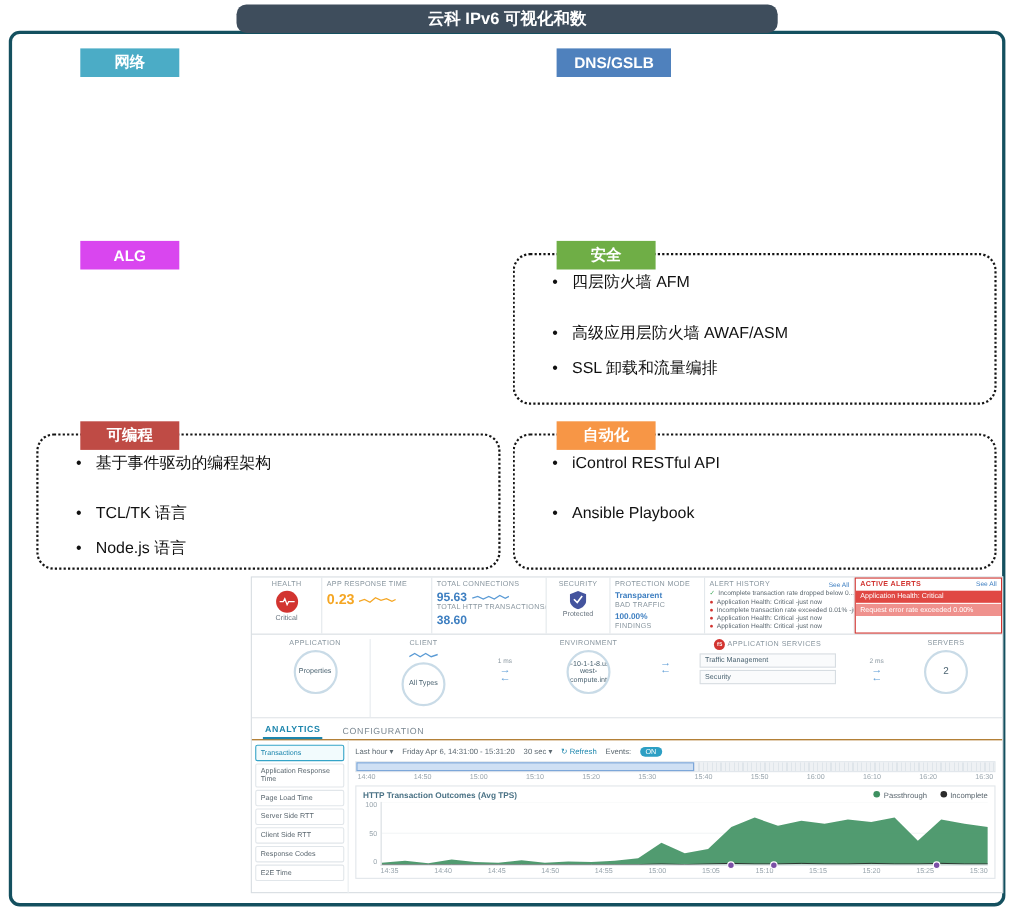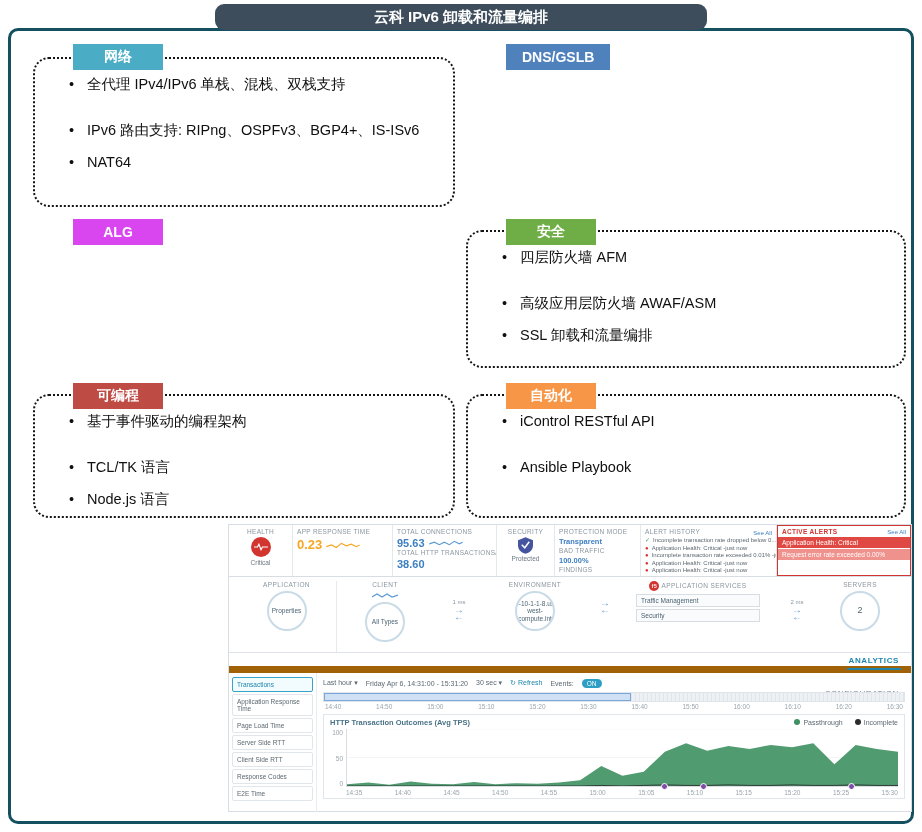--- a/index.html
+++ b/index.html
@@ -69,21 +69,21 @@
   .col-servers { width:74px; }
   .arrows { width:52px; padding-top:18px; text-align:center; }
   .arrows-sm { width:40px; padding-top:18px; text-align:center; }
   .lat { font-size:6px; color:#8a97a0; margin-bottom:1px; }
   .arr { color:#5b9bd5; font-size:10px; line-height:7px; display:block; }
   .svc-row { width:124px; margin:2px auto; border:1px solid #d7dde2; background:#fafbfc; font-size:6.5px; text-align:left; padding:2px 4px; color:#4c6472; }
   .f5-icon { display:inline-flex; width:10px; height:10px; border-radius:50%; background:#d23430; color:#fff; font-size:5px; font-weight:bold;
     align-items:center; justify-content:center; vertical-align:middle; margin-right:2px; }
   .spark-mini { width:26px; height:9px; display:block; margin:0 auto; }
 
-  .tabs { height:20px; display:flex; gap:16px; align-items:flex-end; padding:0 10px; border-bottom:7px solid #a16207;flex-direction:column; }
+  .tabs { height:20px; display:flex; gap:16px; align-items:flex-end; padding:0 10px; border-bottom:1px solid #a16207; }
   .tab { font-size:8px; letter-spacing:.6px; color:#7a8791; padding:3px 2px; cursor:pointer; }
   .tab.active { color:#1d86ad; font-weight:bold; border-bottom:2px solid #1d86ad; }
 
   .content { display:flex; height:139px; }
   .side { width:88px; padding:4px 3px; border-right:1px solid #e9edf0; }
   .side-item { border:1px solid #e1e6ea; border-radius:2px; font-size:6.5px; color:#5c6870; padding:3px 4px; margin-bottom:2px; cursor:pointer; background:#fff; }
   .side-item.active { border-color:#35a4c8; color:#1d86ad; background:#f2fbfd; }
   .main { flex:1; padding:3px 6px 0; overflow:hidden; }
   .timebar { display:flex; align-items:center; gap:8px; font-size:7px; color:#5c6870; height:14px; }
   .tb-link { color:#1d86ad; cursor:pointer; }
@@ -101,29 +101,22 @@
   .plot { position:relative; flex:1; height:58px; border-left:1px solid #d7dde2; border-bottom:1px solid #d7dde2; }
   .plot svg { width:100%; height:100%; display:block; }
   .evt-dot { position:absolute; bottom:-4px; width:7px; height:7px; border-radius:50%; border:1px solid #fff; }
   .xticks { display:flex; justify-content:space-between; font-size:6.5px; color:#9aa6ae; padding:2px 0 0 16px; }
 </style>
 </head>
 <body>
 
 <div class="slide">
   <div class="slide-border"></div>
-  <div class="title-banner">云科 IPv6 卸载和流量编排</div>
-
-  <section class="box" style="left:33px;top:57px;width:422px;height:150px;">
-    <ul class="bullets">
-      <li>全代理 IPv4/IPv6 单栈、混栈、双栈支持</li>
-      <li>IPv6 路由支持: RIPng、OSPFv3、BGP4+、IS-ISv6</li>
-      <li>NAT64</li>
-    </ul>
-  </section>
+  <div class="title-banner">云科 IPv6 可视化和数</div>
+
   <div class="box-tab" style="left: 73px; top: 44px; background: rgb(75, 172, 198);">网络</div>
 
   <div class="box-tab" style="left: 506px; top: 44px; background: rgb(79, 129, 189);">DNS/GSLB</div>
 
   <div class="box-tab" style="left: 73px; top: 219px; background: #d946ef;">ALG</div>
 
   <section class="box" style="left:466px;top:230px;width:440px;height:138px;">
     <ul class="bullets">
       <li>四层防火墙 AFM</li>
       <li>高级应用层防火墙 AWAF/ASM</li>

